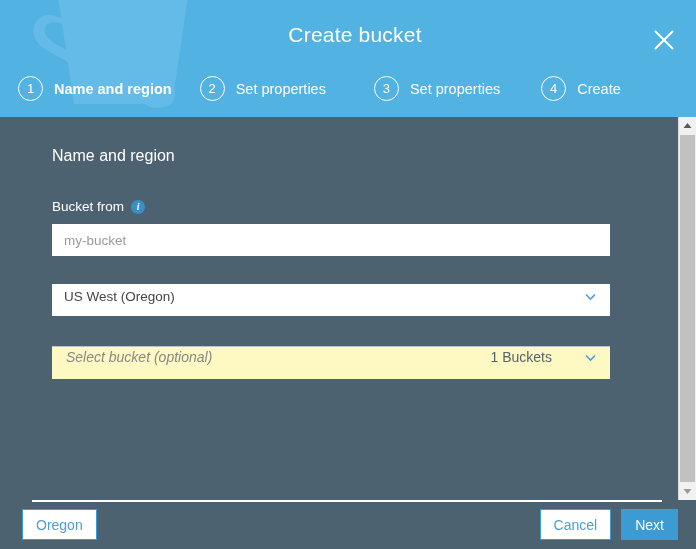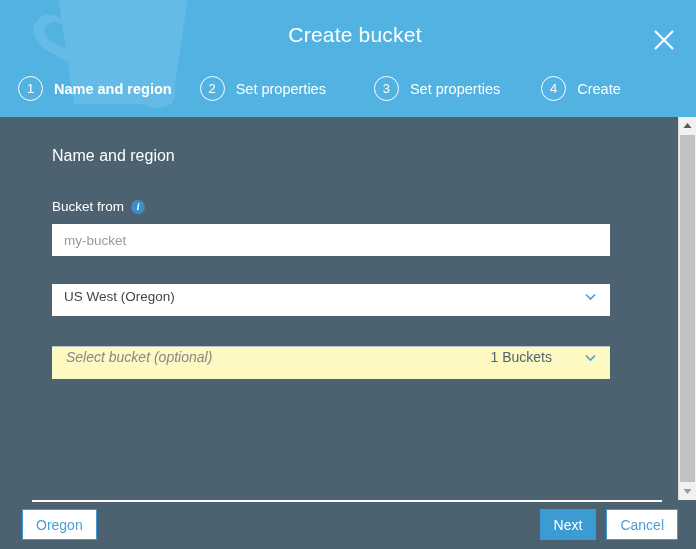--- a/index.html
+++ b/index.html
@@ -407,18 +407,18 @@
     </div>
 
   </div>
 
   <div class="footer">
     <div class="footer-rule"></div>
 
     <div class="btn btn-outline">Oregon</div>
 
     <div class="footer-right">
+      <div class="btn btn-outline">Cancel</div>
       <div class="btn btn-primary">Next</div>
-      <div class="btn btn-outline">Cancel</div>
     </div>
   </div>
 
 </div>
 
 </body></html>

